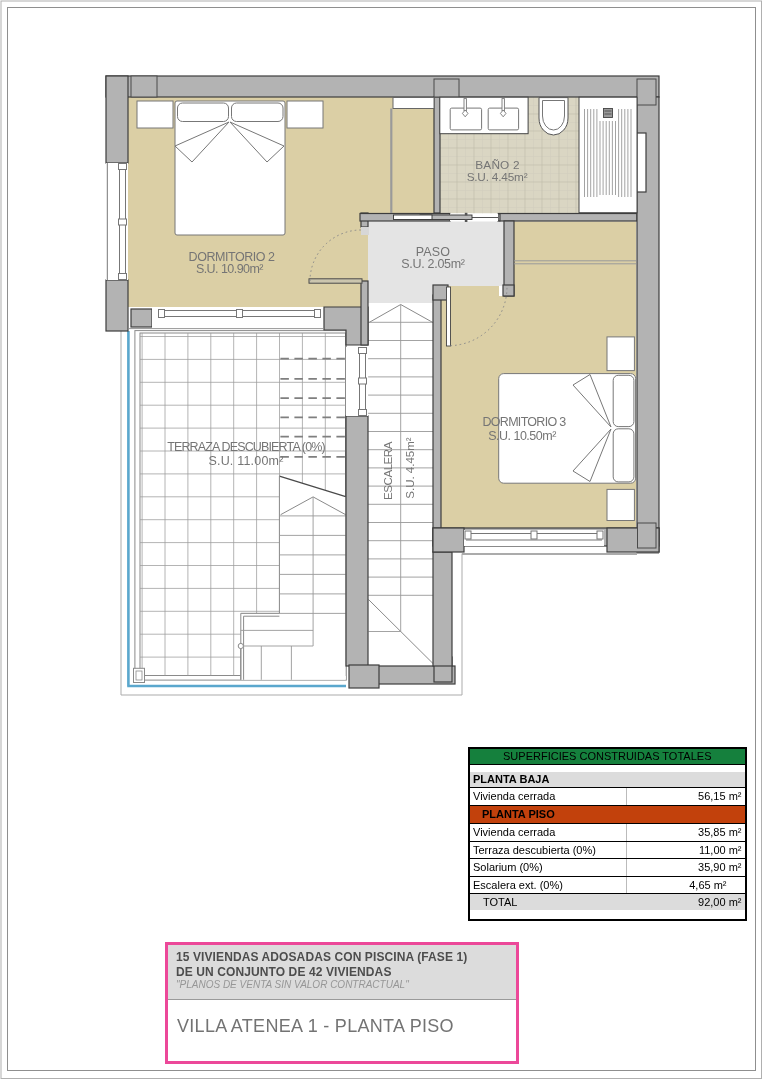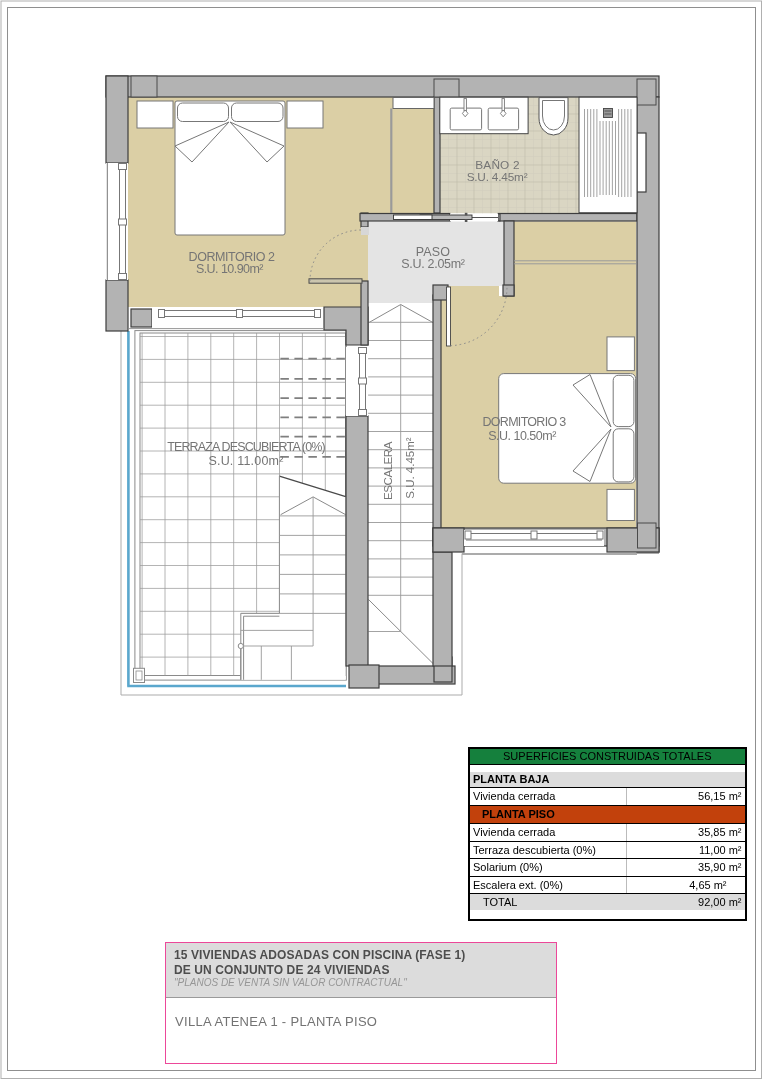--- a/index.html
+++ b/index.html
@@ -287,22 +287,22 @@
   <div style="height:16px;line-height:16px;border-bottom:1px solid #000;position:relative;padding-left:3px;">Terraza descubierta (0%)<span style="position:absolute;right:3px;">11,00 m²</span><span style="position:absolute;left:156px;top:0;bottom:0;border-left:1px solid #bbb;"></span></div>
 
 
   <div style="height:17px;line-height:17px;border-bottom:1px solid #000;position:relative;padding-left:3px;">Solarium (0%)<span style="position:absolute;right:3px;">35,90 m²</span><span style="position:absolute;left:156px;top:0;bottom:0;border-left:1px solid #bbb;"></span></div>
 
   <div style="height:16px;line-height:16px;border-bottom:1px solid #000;position:relative;padding-left:3px;">Escalera ext. (0%)<span style="position:absolute;right:18px;">4,65 m²</span><span style="position:absolute;left:156px;top:0;bottom:0;border-left:1px solid #bbb;"></span></div>
 
   <div style="height:16px;line-height:16px;background:#dcdcdc;position:relative;padding-left:13px;">TOTAL<span style="position:absolute;right:3px;">92,00 m²</span></div>
 </div>
 
-<div style="position:absolute;left:165px;top:942px;width:392px;height:121.5px;border:1px solid #ec4899;box-sizing:border-box;">
+<div style="position:absolute;left:165px;top:942px;width:354px;height:121.5px;border:3px solid #ec4899;box-sizing:border-box;">
 
   <div style="height:55.3px;background:#dcdcdc;border-bottom:1px solid #9a9a9a;padding:5px 0 0 8px;box-sizing:border-box;">
     <div style="font-size:12px;font-weight:bold;color:#4d4d4d;line-height:14.5px;letter-spacing:0.1px;">15 VIVIENDAS ADOSADAS CON PISCINA (FASE 1)</div>
-    <div style="font-size:12px;font-weight:bold;color:#4d4d4d;line-height:14.5px;letter-spacing:0.1px;">DE UN CONJUNTO DE 24 VIVIENDAS</div>
+    <div style="font-size:12px;font-weight:bold;color:#4d4d4d;line-height:14.5px;letter-spacing:0.1px;">DE UN CONJUNTO DE 42 VIVIENDAS</div>
     <div style="font-size:10px;font-style:italic;color:#969696;line-height:12.5px;">"PLANOS DE VENTA SIN VALOR CONTRACTUAL"</div>
   </div>
 
-  <div style="font-size:13px;color:#737373;padding:16px 0 0 9px;letter-spacing:0.3px;">VILLA ATENEA 1 - PLANTA PISO</div>
+  <div style="font-size:18px;color:#737373;padding:16px 0 0 9px;letter-spacing:0.3px;">VILLA ATENEA 1 - PLANTA PISO</div>
 </div>
 
 </body></html>

